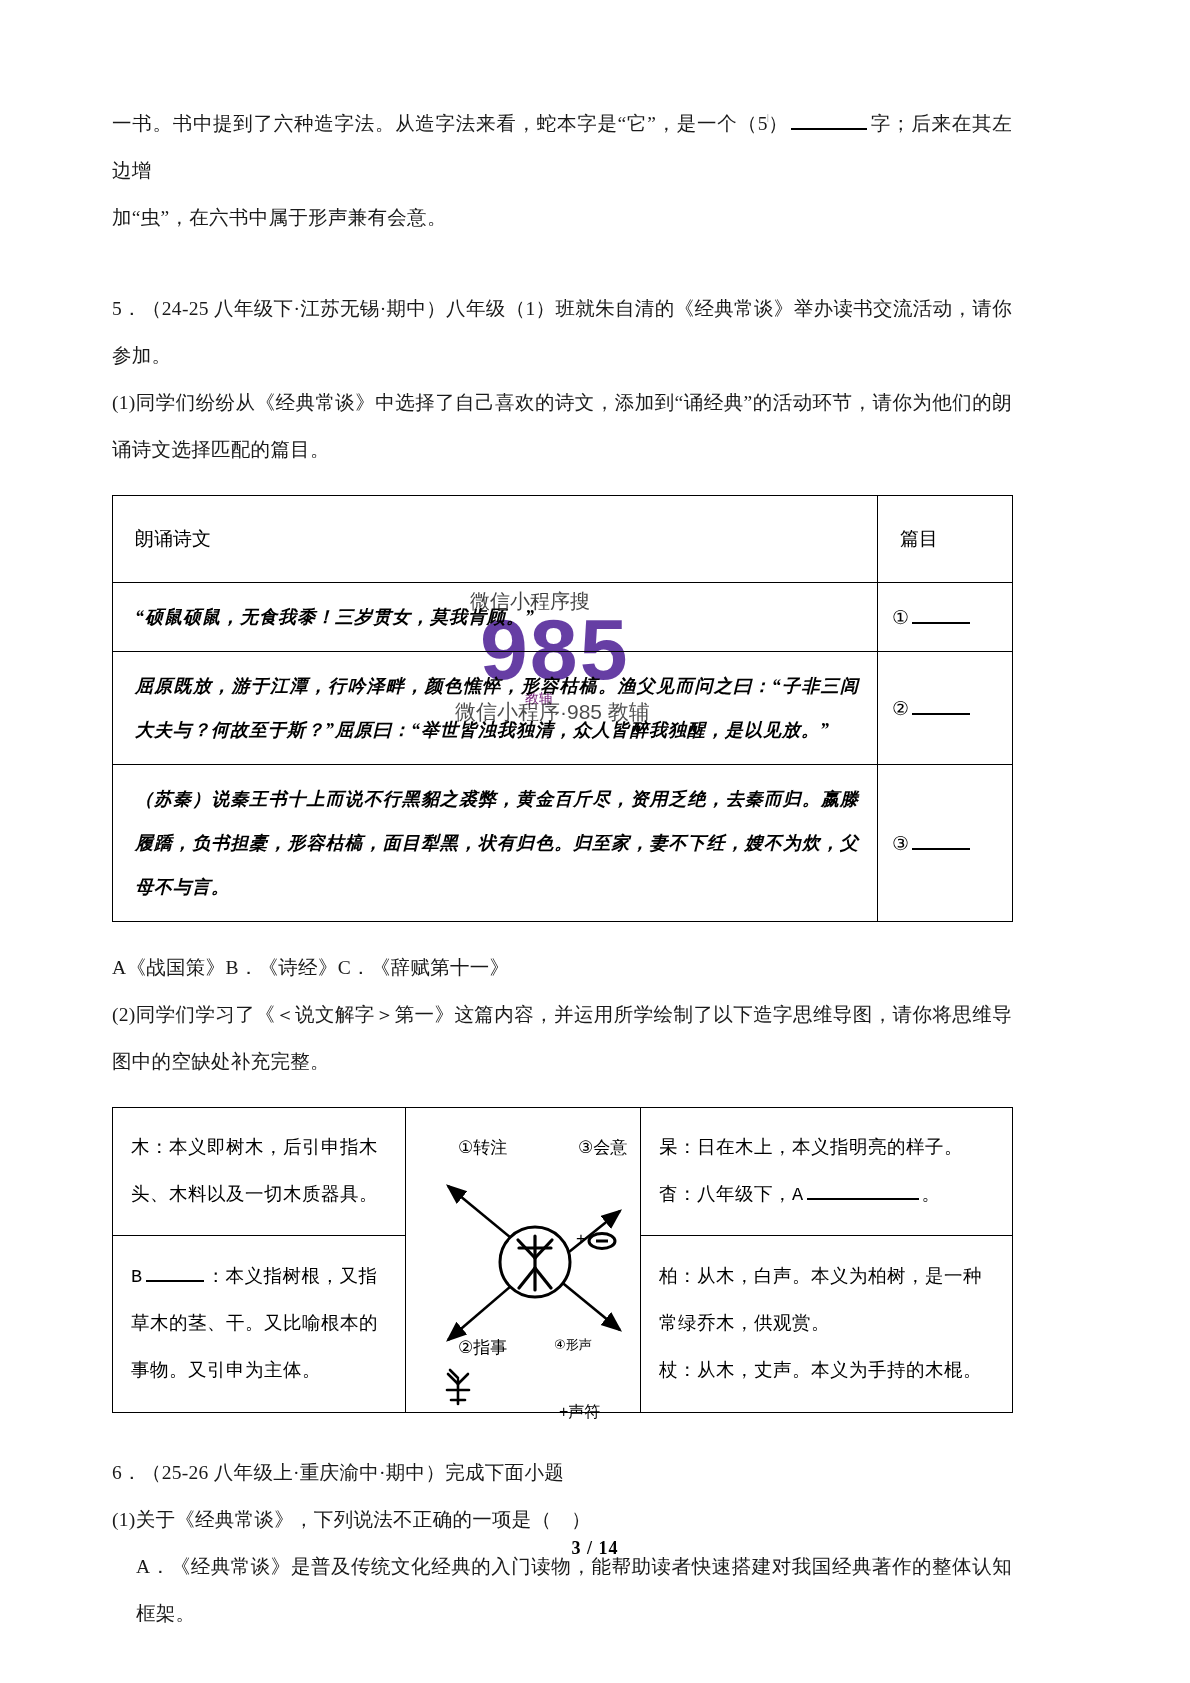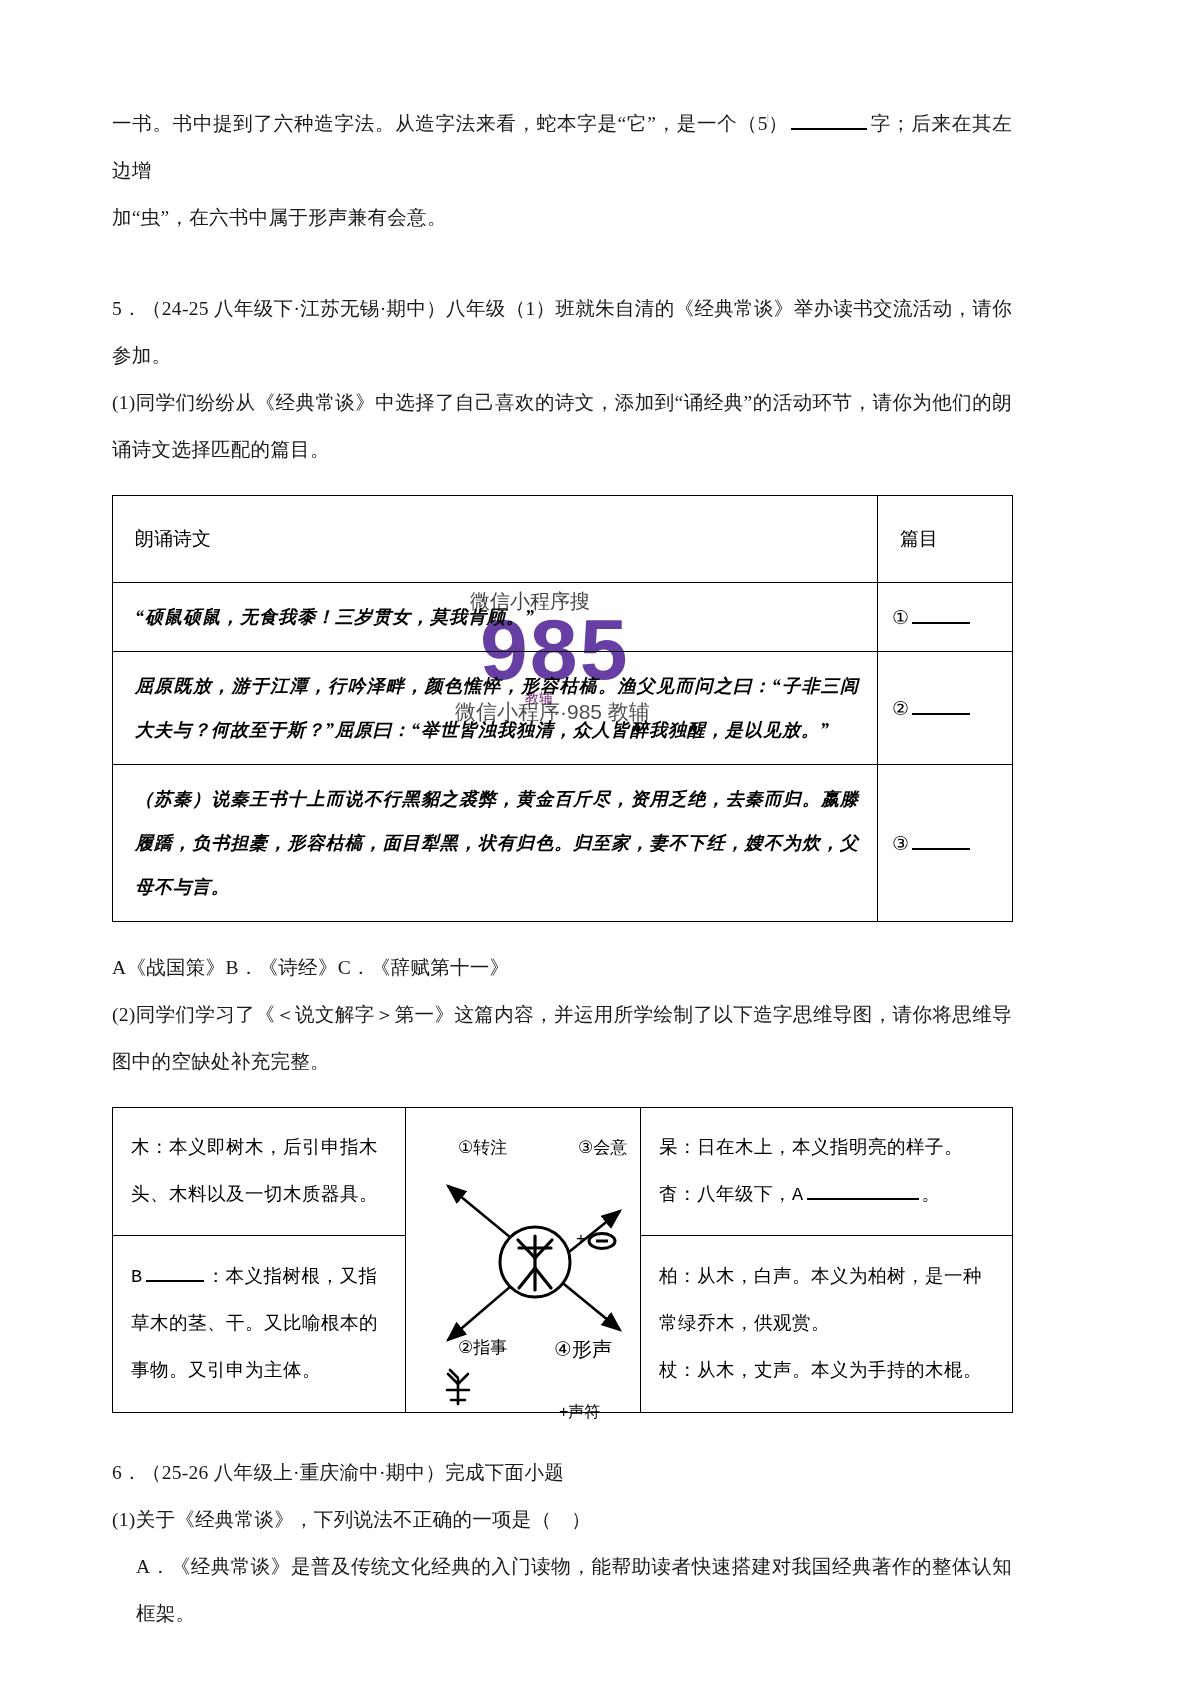--- a/index.html
+++ b/index.html
@@ -267,21 +267,21 @@
             
             <div style="position:absolute; left:52px; top:28px; font-family:'Liberation Sans','DejaVu Sans',sans-serif; font-size:17px;">
               <span>①</span><span>转注</span>
             </div>
             <div style="position:absolute; left:148px; top:28px; font-family:'Liberation Sans','DejaVu Sans',sans-serif; font-size:17px;margin-left:24px;">
               <span>③</span><span>会意</span>
             </div>
             <div style="position:absolute; left:52px; top:228px; font-family:'Liberation Sans','DejaVu Sans',sans-serif; font-size:17px;">
               <span>②</span><span>指事</span>
             </div>
-            <div style="position:absolute; left:148px; top:228px; font-family:'Liberation Sans','DejaVu Sans',sans-serif; font-size:20px;">
+            <div style="position:absolute; left:148px; top:228px; font-family:'Liberation Sans','DejaVu Sans',sans-serif; font-size:13px;">
               <span>④</span><span>形声</span>
             </div>
             <div style="position:absolute; left:153px; top:254px; font-family:'Liberation Sans','DejaVu Sans',sans-serif; font-size:16px;margin-top:40px;">+声符</div>
             <div style="position:absolute; left:170px; top:121px; font-family:'Liberation Sans','DejaVu Sans',sans-serif; font-size:17px;">+</div>
           </td>
           <td class="dcell">
             <div>杲：日在木上，本义指明亮的样子。</div>
             <div><span>杳：八年级下，A</span><span class="blank-line u-lg"></span><span>。</span></div>
           </td>
         </tr>
@@ -298,14 +298,15 @@
     </table>
 
     <div class="gap-md"></div>
 
     <div class="para">6．（25-26 八年级上·重庆渝中·期中）完成下面小题</div>
     <div class="para">(1)关于《经典常谈》，下列说法不正确的一项是（　）</div>
     <div class="para" style="padding-left:24px;">A．《经典常谈》是普及传统文化经典的入门读物，能帮助读者快速搭建对我国经典著作的整体认知框架。</div>
 
   </div>
 
+  <div class="footer">3 / 14</div>
 
 </div>
 
 </body></html>

